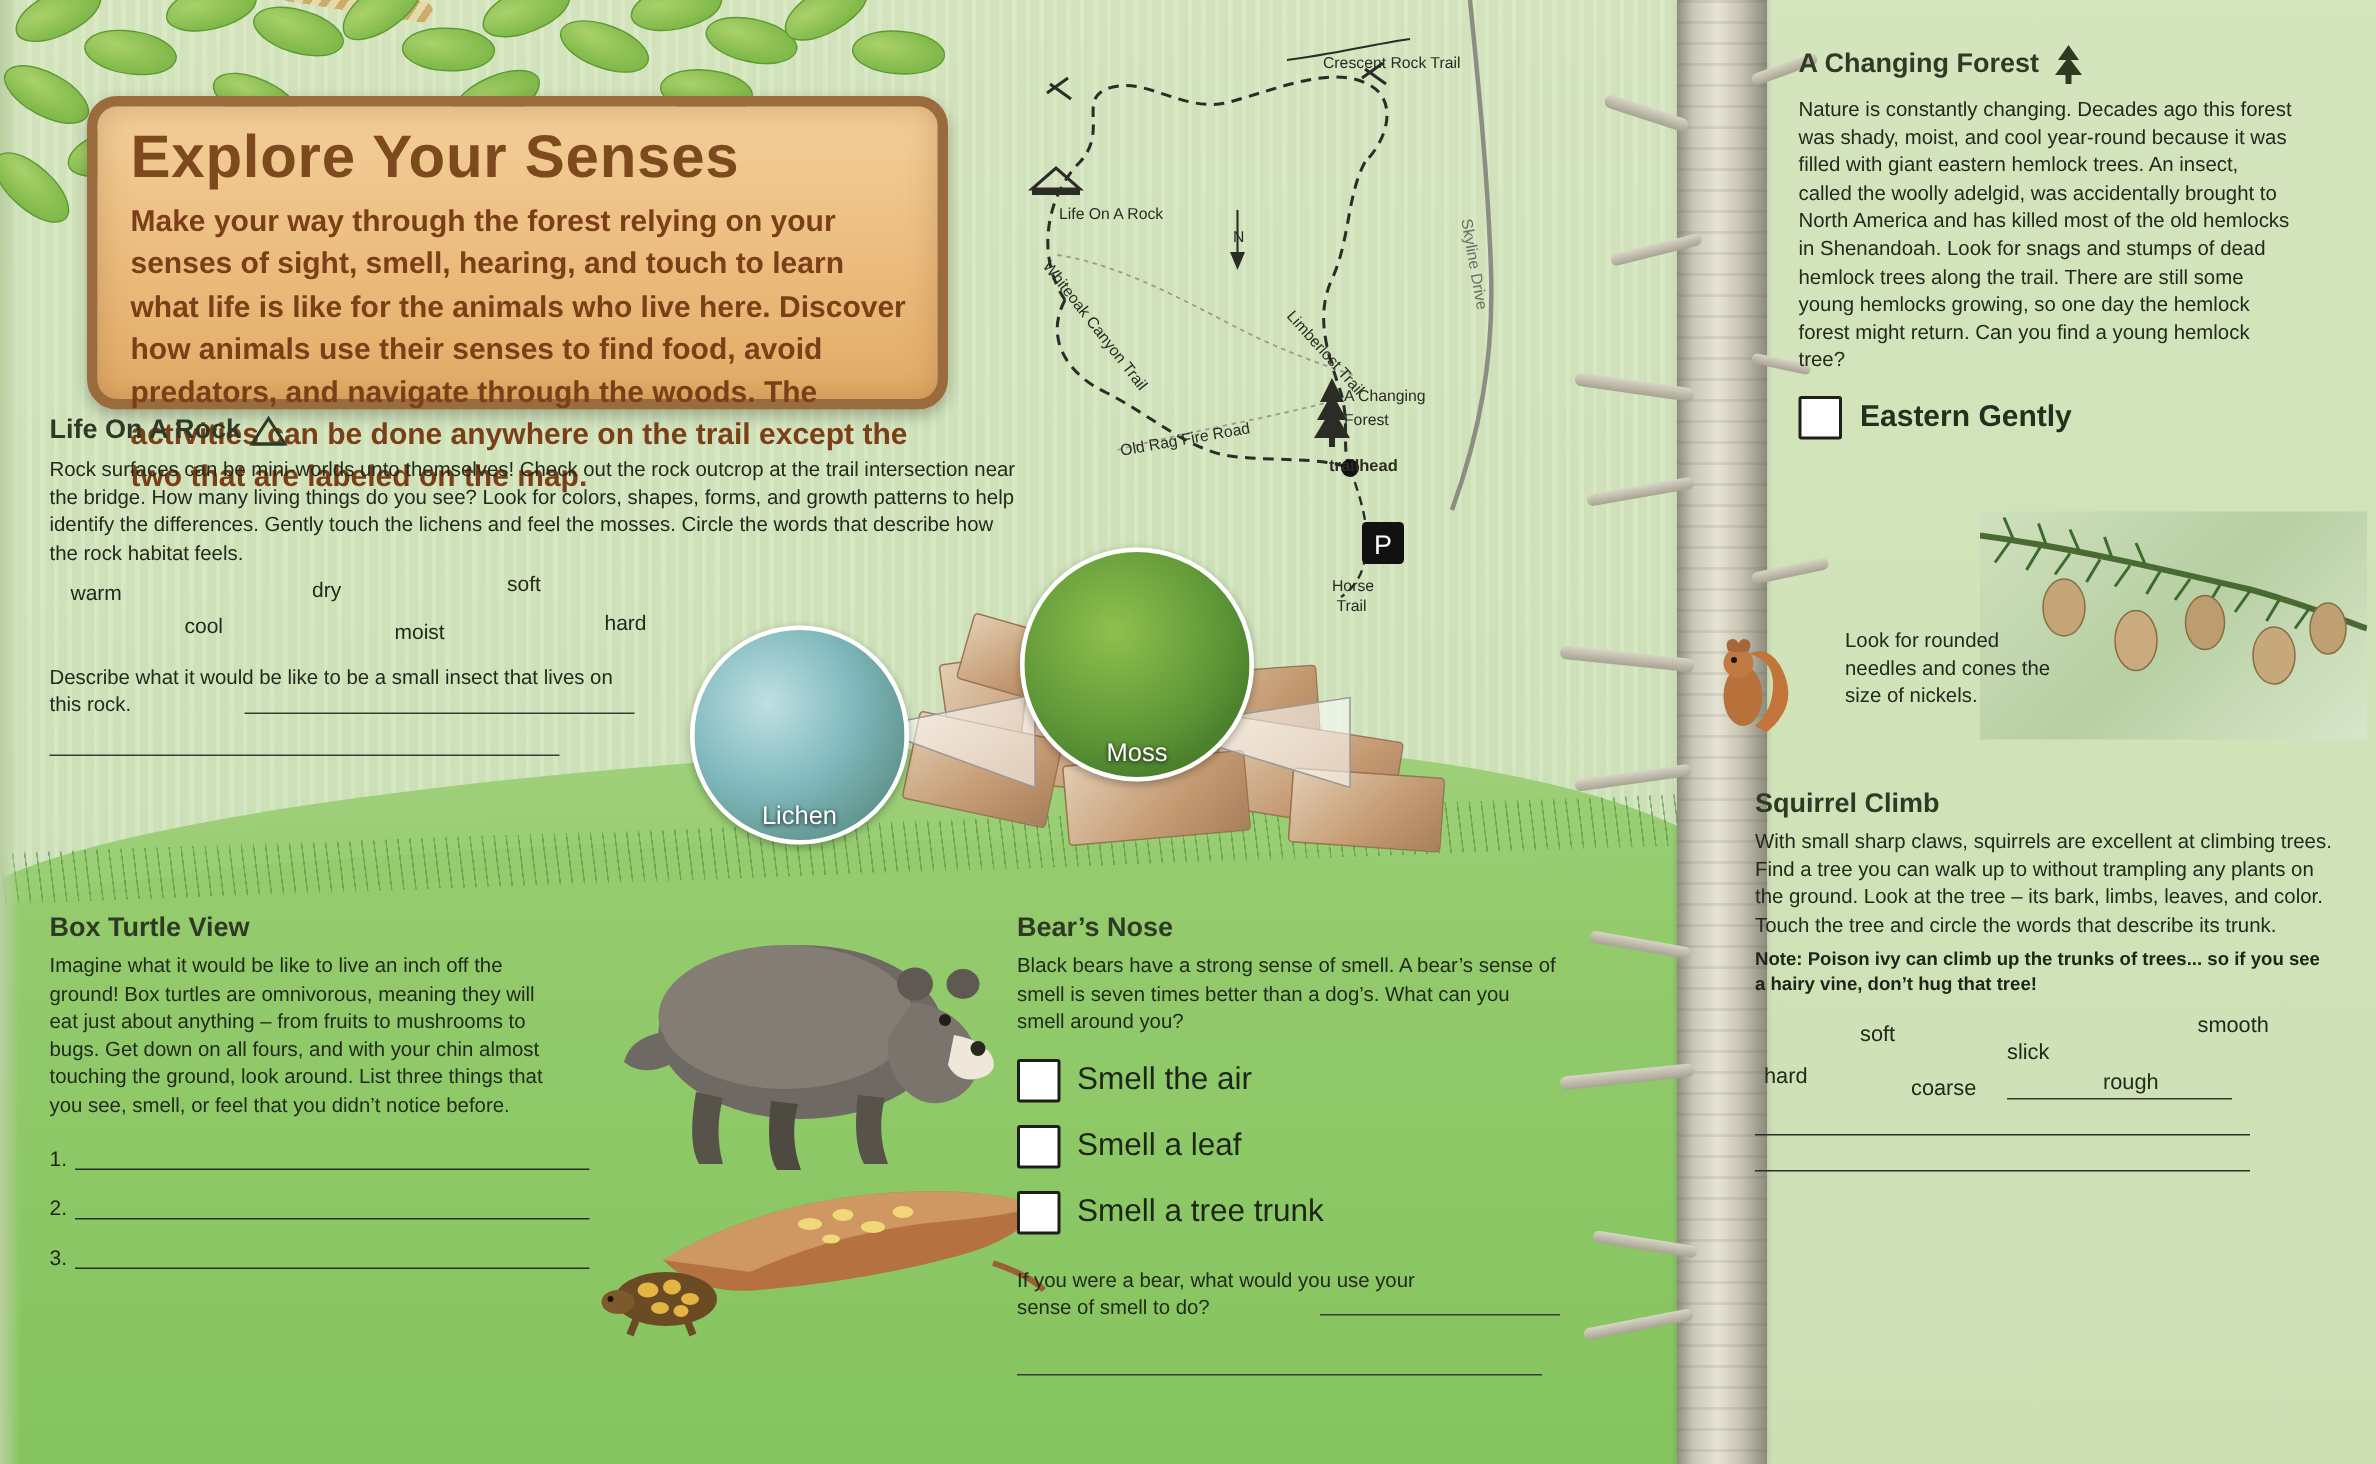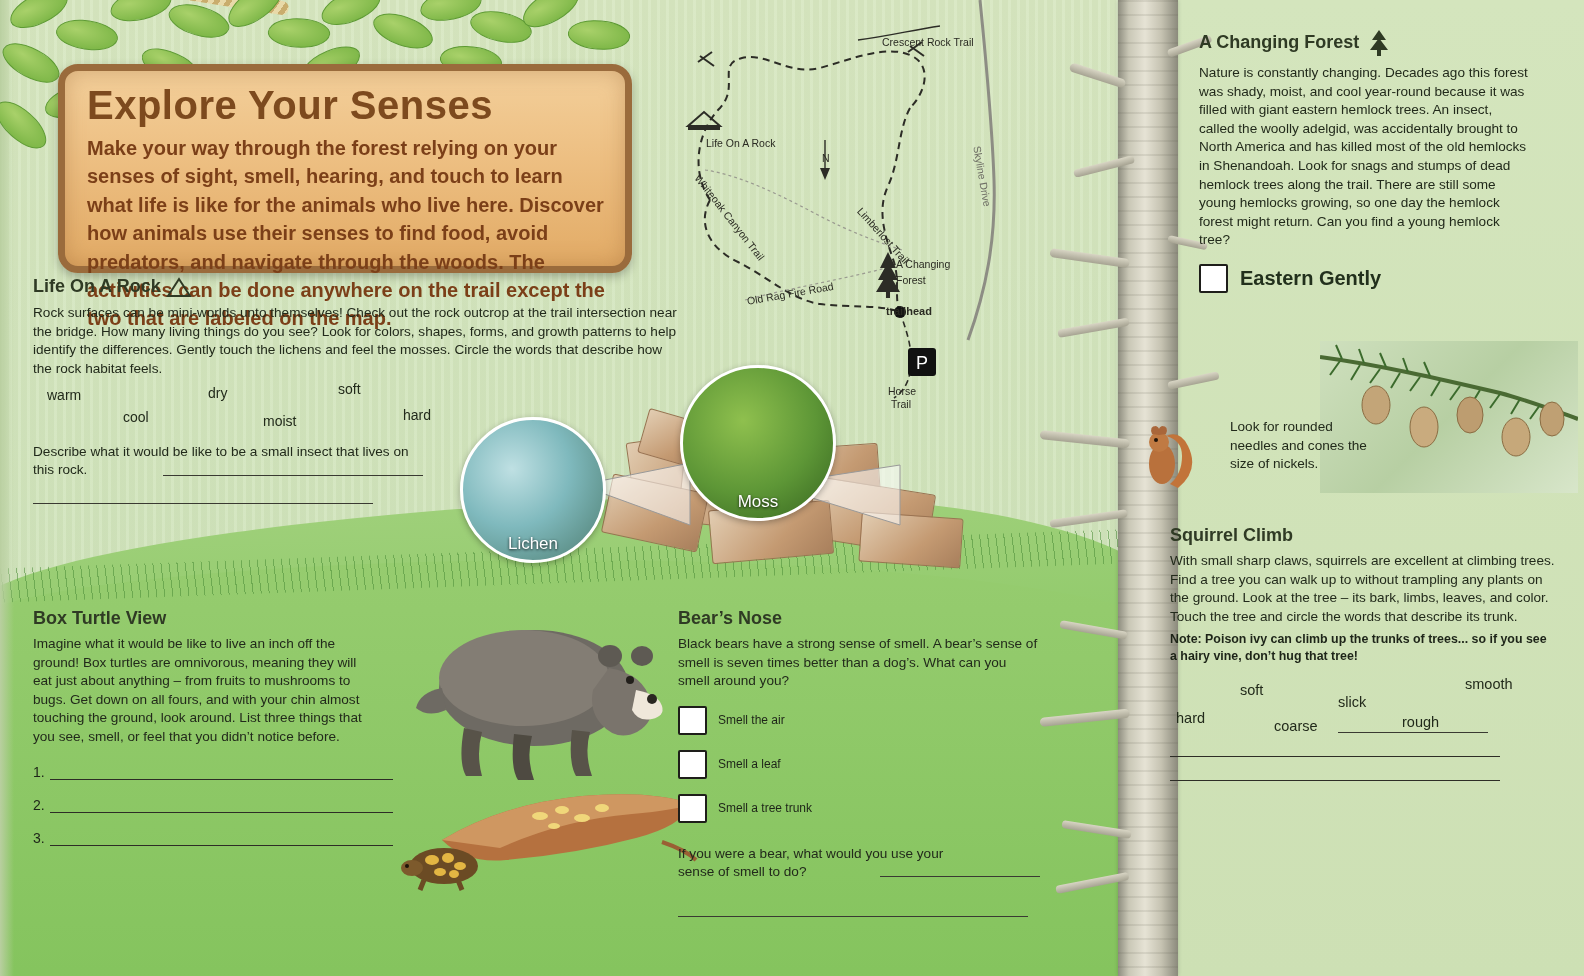--- a/index.html
+++ b/index.html
@@ -189,21 +189,21 @@
     gap: 11px;
     margin-top: 15px;
   }
   .checkbox {
     width: 25px; height: 25px;
     background: #ffffff;
     border: 2.5px solid #1e1e1a;
     border-radius: 2px;
     flex: none;
   }
-  .checkrow .label { font-size: 12px; color: #1d2418; }
+  .checkrow .label { font-size: 21px; color: #1d2418; }
 
   
   #changing-forest {
     position: absolute;
     left: 1199px; top: 28px; width: 350px;
   }
   #changing-forest .body { width: 332px; }
   .hemlock-row {
     display: flex; align-items: center; gap: 12px;
     margin-top: 14px;

